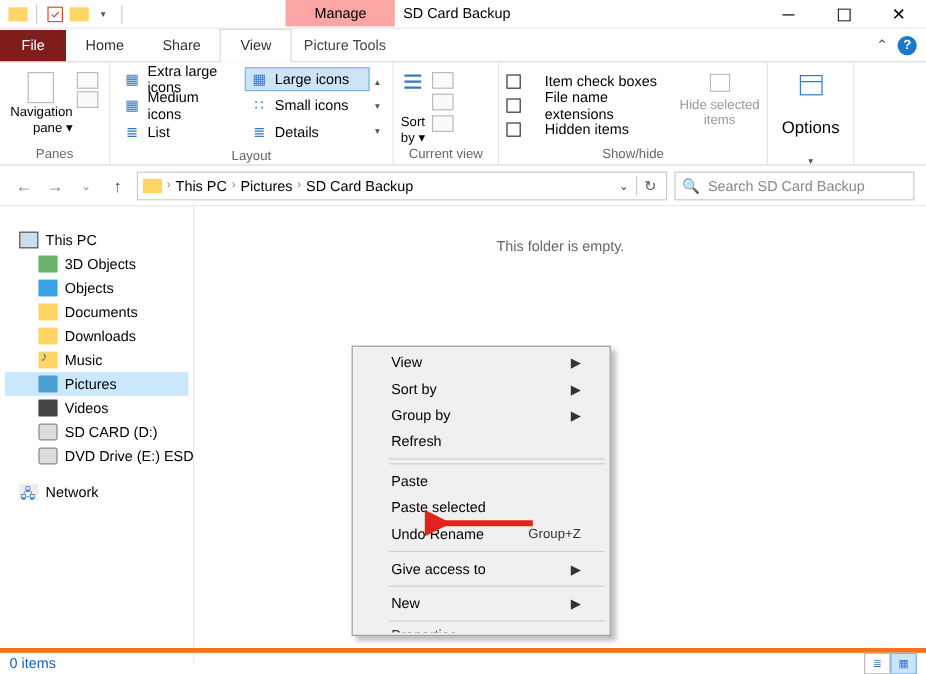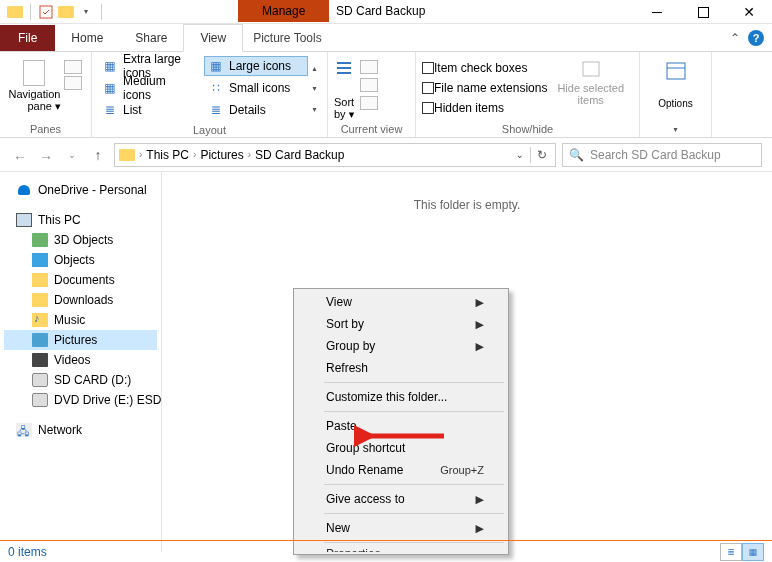--- a/index.html
+++ b/index.html
@@ -1,21 +1,21 @@
 <!DOCTYPE html>
 <html><head>
 <meta charset="utf-8">
 <style>
 * { box-sizing: border-box; margin: 0; padding: 0; font-family: "Segoe UI", Tahoma, sans-serif; font-size: 12px; }
 body { background: #fff; width: 772px; height: 562px; overflow: hidden; position: relative; color: #000; }
 .titlebar { height: 24px; display: flex; align-items: center; background: #fff; position: relative; border-bottom: 1px solid #e5e5e5; }
 .qat { display: flex; align-items: center; gap: 2px; padding-left: 6px; }
 .qat-ico { width: 18px; height: 18px; display: flex; align-items: center; justify-content: center; }
 .qat-sep { border-left: 1px solid #ccc; height: 16px; margin: 0 4px; }
-.manage-tab { position: absolute; left: 238px; top: 0; background: #c2410c; padding: 4px 24px; font-size: 12px; }
+.manage-tab { position: absolute; left: 238px; top: 0; background: #fca5a5; padding: 4px 24px; font-size: 12px; }
 .window-title { position: absolute; left: 336px; top: 4px; font-size: 12px; }
 .wincontrols { position: absolute; right: 0; top: 0; display: flex; }
 .wincontrols div { width: 46px; height: 24px; display: flex; align-items: center; justify-content: center; font-size: 14px; }
 .tabbar { height: 28px; display: flex; align-items: flex-end; background: #fff; position: relative; border-bottom: 1px solid #dadada; }
 .file-tab { background: #7f1d1d; color: #fff; padding: 6px 18px; font-size: 12px; }
 .tabbar .tab { padding: 6px 16px; font-size: 12px; color: #333; }
 .tabbar .tab.active { border: 1px solid #dadada; border-bottom: 1px solid #fff; background: #fff; margin-bottom: -1px; }
 .ctx-label { padding: 6px 10px; font-size: 12px; color: #444; }
 .help-ico { position: absolute; right: 8px; top: 6px; display: flex; align-items: center; gap: 8px; }
 .help-circ { width: 16px; height: 16px; border-radius: 50%; background: #1979ca; color: #fff; display: flex; align-items: center; justify-content: center; font-size: 11px; font-weight: bold; }
@@ -31,21 +31,21 @@
 .layout-row { display: flex; gap: 2px; margin-bottom: 2px; }
 .layout-btn { width: 104px; height: 20px; display: flex; align-items: center; gap: 6px; padding: 0 4px; border: 1px solid transparent; }
 .layout-btn.sel { background: #cce4f7; border: 1px solid #7bb5e0; }
 .layout-glyph { width: 14px; height: 14px; display: flex; align-items: center; justify-content: center; color: #3478c5; flex: none; }
 .arrow-col { width: 14px; display: flex; flex-direction: column; justify-content: space-around; padding: 2px 0; }
 .arrow-col div { font-size: 8px; color: #555; text-align: center; }
 .cv-group { width: 88px; }
 .cv-btns { display: flex; gap: 6px; align-items: flex-start; padding-top: 4px; }
 .sort-btn { display: flex; flex-direction: column; align-items: center; gap: 16px; }
 .sh-group { width: 224px; }
-.sh-row { display: flex; align-items: center; gap: 0; height: 20px; }
+.sh-row { display: flex; align-items: center; gap: 20px; height: 20px; }
 .chk { width: 12px; height: 12px; border: 1px solid #333; flex: none; }
 .hide-btn { display: flex; flex-direction: column; align-items: center; gap: 2px; color: #999; }
 .opt-group { width: 72px; }
 .addrbar { height: 34px; display: flex; align-items: center; gap: 6px; padding: 4px 10px; border-bottom: 1px solid #e5e5e5; }
 .nav-arrow { width: 20px; height: 20px; display: flex; align-items: center; justify-content: center; color: #888; font-size: 14px; }
 .nav-arrow.up { color: #555; }
 .addr-box { flex: 1; height: 24px; border: 1px solid #ccc; display: flex; align-items: center; padding: 0 4px; gap: 4px; }
 .folder-ico { width: 16px; height: 12px; background: #ffd664; border-radius: 1px; }
 .crumb { display: flex; align-items: center; gap: 4px; }
 .crumb-sep { color: #888; font-size: 10px; }
@@ -67,21 +67,21 @@
 .ico-network { background: #eee; }
 .content { flex: 1; position: relative; background: #fff; }
 .empty-msg { position: absolute; left: 50%; top: 26px; transform: translateX(-50%); color: #666; }
 .ctxmenu { position: absolute; left: 293px; top: 288px; width: 216px; background: #f0f0f0; border: 1px solid #a0a0a0; box-shadow: 4px 4px 4px rgba(0,0,0,.25); padding: 2px; }
 .ctx-item { display: flex; align-items: center; justify-content: space-between; padding: 4px 22px 4px 30px; position: relative; }
 .ctx-item .submenu-arrow { font-size: 11px; color: #333; }
 .ctx-item .shortcut { color: #333; font-size: 11px; }
 .ctx-sep { height: 1px; background: #d0d0d0; margin: 3px 2px 3px 28px; }
 .ctx-cutoff { border-top: 1px solid #d0d0d0; margin: 3px 2px 0 28px; padding: 4px 22px 0 2px; color: #333; overflow: hidden; height: 10px; }
 .red-arrow { position: absolute; left: 354px; top: 424px; pointer-events: none; }
-.statusbar { position: absolute; bottom: 0; left: 0; right: 0; height: 22px; border-top: 1px solid #f97316; display: flex; align-items: center; justify-content: space-between; padding: 0 8px; }
+.statusbar { position: absolute; bottom: 0; left: 0; right: 0; height: 22px; border-top: 4px solid #f97316; display: flex; align-items: center; justify-content: space-between; padding: 0 8px; }
 .status-right { display: flex; gap: 0; }
 .view-ico { width: 22px; height: 18px; border: 1px solid #bbb; display: flex; align-items: center; justify-content: center; font-size: 9px; color: #3478c5; }
 .view-ico.sel { background: #cce4f7; border-color: #7bb5e0; }
 .items-count { color: #1464b4; }
 svg { display: block; }
 </style>
 </head>
 <body>
 
 <div class="titlebar">
@@ -232,21 +232,21 @@
     </div>
     <div class="group-label">Show/hide</div>
   </div>
 
   <div class="group opt-group">
     <div class="sort-btn" style="padding-top:4px">
       <svg width="24" height="22">
           <rect x="3" y="3" width="18" height="16" fill="none" stroke="#3478c5"></rect>
           <path d="M3 8h18" stroke="#3478c5"></path>
         </svg>
-      <span style="font-size:10px">Options</span>
+      <span style="font-size:14px">Options</span>
       <span style="font-size:8px;color:#555">▾</span>
     </div>
     <div class="group-label"></div>
   </div>
 </div>
 
 <div class="addrbar">
   <div class="nav-arrow">←</div>
   <div class="nav-arrow">→</div>
   <div class="nav-arrow" style="font-size:9px">⌄</div>
@@ -273,24 +273,20 @@
     </div>
   </div>
   <div class="search-box">
     <span>🔍</span>
     <span>Search SD Card Backup</span>
   </div>
 </div>
 
 <div class="mainarea">
   <div class="tree">
-    <div class="tree-item">
-        <div class="tree-ico ico-onedrive"></div>
-        <span>OneDrive - Personal</span>
-      </div>
     <div class="tree-gap"></div>
     <div class="tree-item">
         <div class="tree-ico ico-thispc"></div>
         <span>This PC</span>
       </div>
     <div class="tree-item child">
         <div class="tree-ico ico-folder" style="background:#6bb36b"></div>
         <span>3D Objects</span>
       </div>
     <div class="tree-item child">
@@ -350,29 +346,26 @@
       <span class="submenu-arrow">▶</span>
     </div>
   <div class="ctx-item">
       <span>Group by</span>
       <span class="submenu-arrow">▶</span>
     </div>
   <div class="ctx-item">
       <span>Refresh</span>
     </div>
   <div class="ctx-sep"></div>
-  <div class="ctx-item">
-      <span>Customize this folder...</span>
-    </div>
   <div class="ctx-sep"></div>
   <div class="ctx-item">
       <span>Paste</span>
     </div>
   <div class="ctx-item">
-      <span>Group shortcut</span>
+      <span>Paste selected</span>
     </div>
   <div class="ctx-item">
       <span>Undo Rename</span>
       <span class="shortcut">Group+Z</span>
     </div>
   <div class="ctx-sep"></div>
   <div class="ctx-item">
       <span>Give access to</span>
       <span class="submenu-arrow">▶</span>
     </div>

